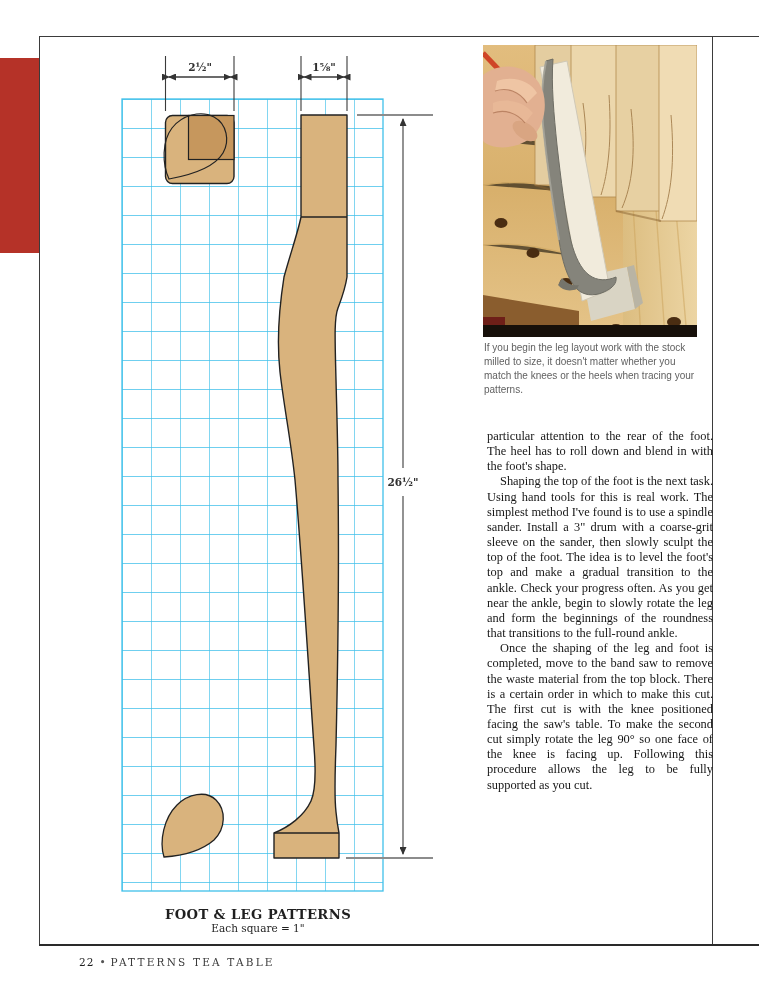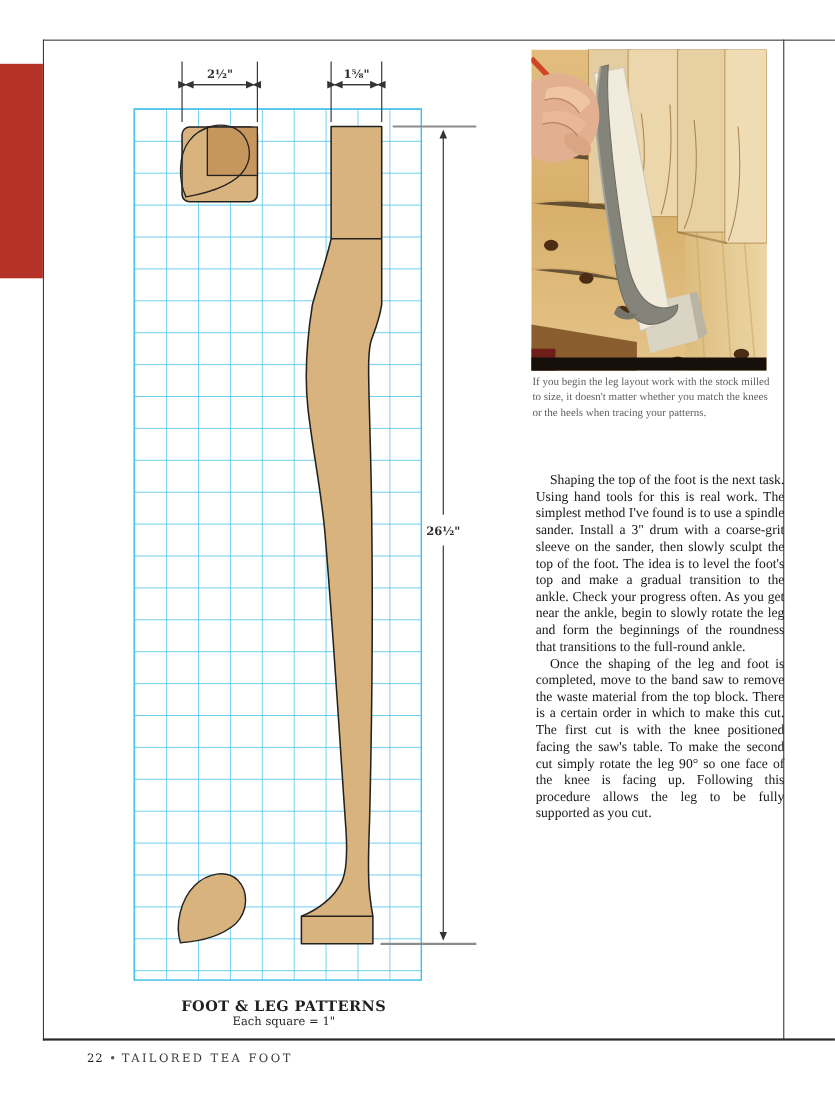--- a/index.html
+++ b/index.html
@@ -18,21 +18,21 @@
 
   #diagram-svg{left:0;top:0;width:470px;height:1000px;}
   #photo-svg{left:483px;top:45px;width:214px;height:292px;}
 
   svg text{font-family:"DejaVu Serif",serif;fill:#2e2e2e;}
   .dimlabel{font-size:10.5px;font-weight:600;}
   .diag-title{font-size:13.2px;font-weight:bold;letter-spacing:.4px;fill:#1f1f1f;}
   .diag-sub{font-size:10.5px;fill:#1f1f1f;}
 
   #photo-caption{left:484px;top:341px;width:218px;
-      font-family:Liberation Serif, serif;font-size:10px;line-height:14px;
+      font-family:Liberation Sans, sans-serif;font-size:10px;line-height:14px;
       color:#616161;text-align:left;}
 
   #article{left:487px;top:429px;width:226px;color:#161616;
       font-size:12.4px;line-height:15.15px;text-align:justify;hyphens:auto;}
   #article p{margin:0;}
   #article p.ind{text-indent:13px;}
 
   #page-footer{left:50px;top:956px;font-family:"DejaVu Serif",serif;
       font-size:10.5px;color:#3a3a3a;white-space:nowrap;}
   #page-footer .num{font-weight:normal;color:#1d1d1d;letter-spacing:1px;margin-left:29px;}
@@ -194,19 +194,20 @@
   </g>
 
   <polygon points="0,250 96,266 96,292 0,292" fill="#8a5d2e"></polygon>
   <rect x="0" y="272" width="22" height="20" fill="#6e1f18"></rect>
   <rect x="0" y="280" width="214" height="12" fill="#17100a"></rect>
 </svg>
 
 <div class="abs" id="photo-caption">If you begin the leg layout work with the stock milled to size, it doesn't matter whether you match the knees or the heels when tracing your patterns.</div>
 
 <div class="abs" id="article">
+  <p>particular attention to the rear of the foot. The heel has to roll down and blend in with the foot's shape.</p>
   <p class="ind">Shaping the top of the foot is the next task. Using hand tools for this is real work. The simplest method I've found is to use a spindle sander. Install a 3" drum with a coarse-grit sleeve on the sander, then slowly sculpt the top of the foot. The idea is to level the foot's top and make a gradual transition to the ankle. Check your progress often. As you get near the ankle, begin to slowly rotate the leg and form the beginnings of the roundness that transitions to the full-round ankle.</p>
   <p class="ind">Once the shaping of the leg and foot is completed, move to the band saw to remove the waste material from the top block. There is a certain order in which to make this cut. The first cut is with the knee positioned facing the saw's table. To make the second cut simply rotate the leg 90° so one face of the knee is facing up. Following this procedure allows the leg to be fully supported as you cut.</p>
 </div>
 
 <div class="abs" id="page-footer">
-  <span class="num">22</span><span class="sep">•</span><span class="mag">TAILORED TEA FOOT</span>
+  <span class="num">22</span><span class="sep">•</span><span class="mag">PATTERNS TEA TABLE</span>
 </div>
 
 </body></html>

